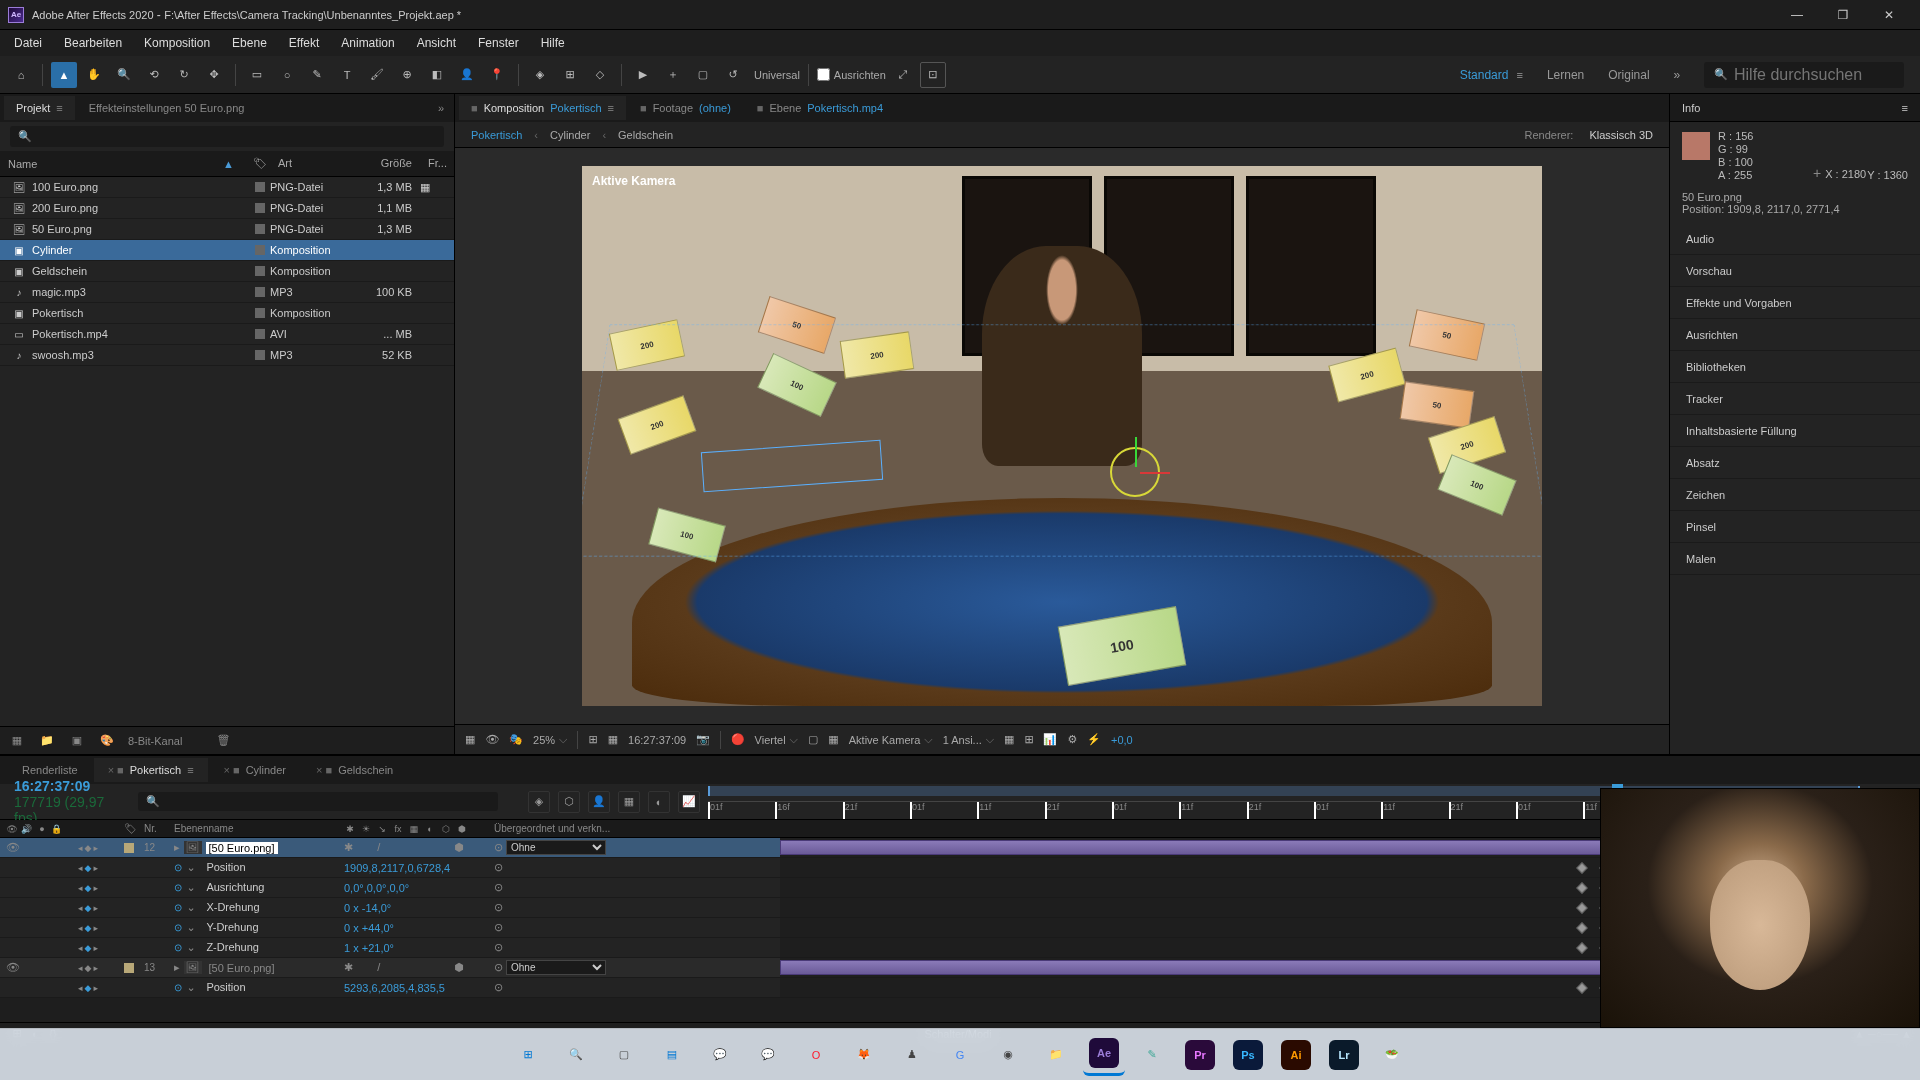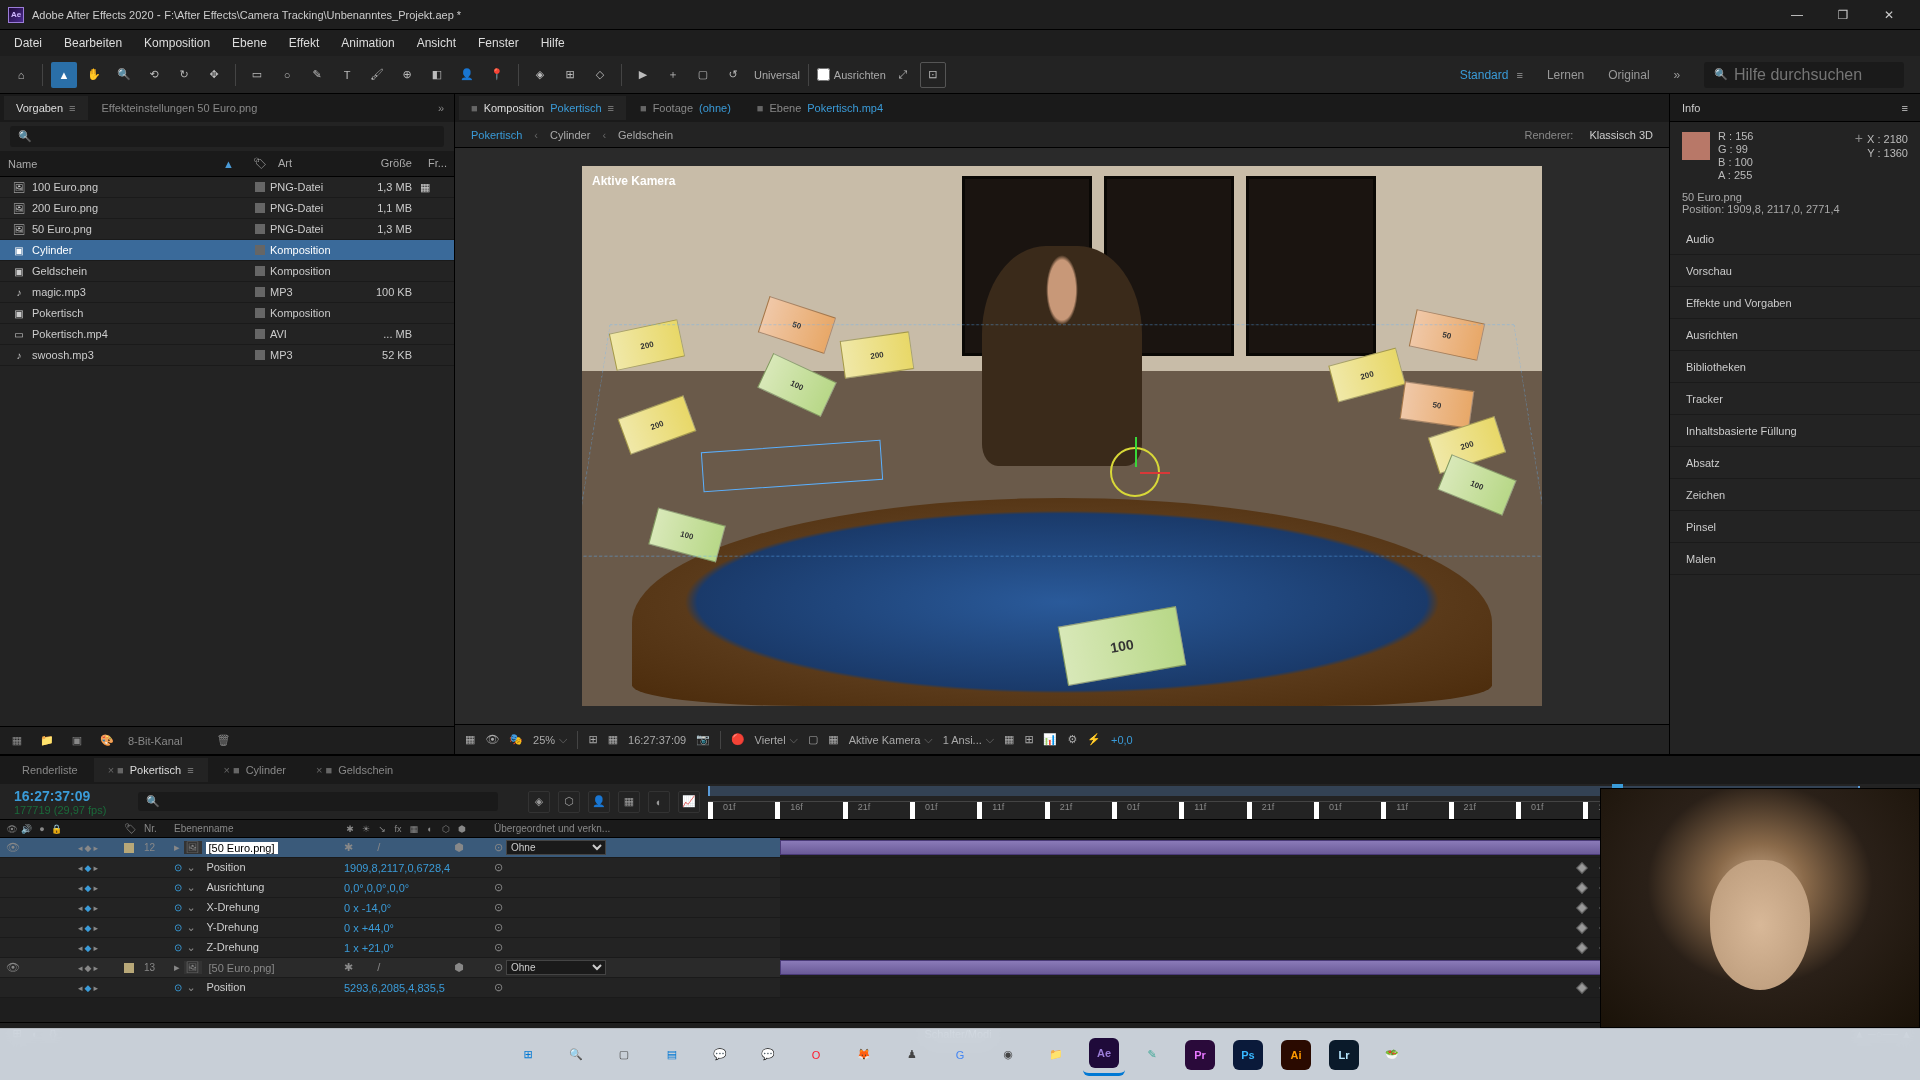--- a/index.html
+++ b/index.html
@@ -93,42 +93,42 @@
 .viewer-footer{height:30px;background:#232323;display:flex;align-items:center;padding:0 10px;gap:10px;border-top:1px solid #000}
 .vf-item{display:flex;align-items:center;gap:4px;color:#aaa}
 .vf-sep{width:1px;height:18px;background:#444}
 
 .right-panels{width:250px;background:#232323;display:flex;flex-direction:column}
 .rpanel-hdr{height:28px;display:flex;align-items:center;padding:0 12px;background:#1a1a1a;border-bottom:1px solid #000;justify-content:space-between}
 .rpanel-body{padding:8px 12px;font-size:11px}
 .info-grid{display:flex;gap:8px}
 .info-swatch{width:28px;height:28px;background:#b87868;margin-top:2px}
 .info-vals{display:flex;flex-direction:column;gap:1px;font-size:10px;color:#bbb}
-.info-xy{margin-left:auto;display:flex;flex-direction:column;gap:1px;font-size:10px;color:#bbb;align-items:flex-end}
+.info-xy{margin-left:auto;display:flex;flex-direction:row;gap:1px;font-size:10px;color:#bbb;align-items:flex-end}
 .info-xy .cross{color:#888;font-size:14px;margin-right:4px}
 .info-extra{margin-top:10px;font-size:10px;color:#aaa}
 .collapse-panel{height:32px;display:flex;align-items:center;padding:0 16px;background:#232323;border-bottom:1px solid #1a1a1a;color:#ccc}
 
 .timeline-area{height:290px;background:#1e1e1e;display:flex;flex-direction:column;border-top:2px solid #000}
 .tl-tabs{height:28px;display:flex;align-items:center;background:#1a1a1a;padding-left:8px;gap:2px}
 .tltab{padding:6px 14px;color:#888;display:flex;align-items:center;gap:6px}
 .tltab.active{background:#232323;color:#ddd}
 .tl-header{height:36px;display:flex;align-items:center;background:#232323;border-bottom:1px solid #000}
 .tl-time{width:130px;padding-left:14px}
 .tl-time .tc{color:#3a9bd8;font-size:14px;font-weight:bold}
-.tl-time .fr{color:#1a6a3a;font-size:11px}
+.tl-time .fr{color:#1a6a3a;font-size:14px}
 .tl-search{width:390px;padding:0 8px}
 .tl-search .sbox{background:#1a1a1a;padding:3px 8px;border-radius:3px;display:flex;align-items:center;gap:6px;max-width: 360px;}
 .tl-search input{background:transparent;border:none;outline:none;color:#ccc;flex:1}
 .tl-tools{display:flex;gap:8px;padding:0 8px;align-items:center}
 .tl-tool{width:22px;height:22px;display:flex;align-items:center;justify-content:center;color:#999;border:1px solid #333;border-radius:2px}
 .tl-ruler{flex:1;position:relative;height:100%;display:flex;align-items:flex-end}
 .ruler-bg{position:absolute;inset:0;background:#232323}
 .ruler-ticks{position:absolute;bottom:0;left:0;right:0;height:18px;display:flex;border-top:1px solid #444}
-.tick{flex:1;border-left:5px solid #ffffff;font-size:9px;color:#888;padding-left:10px;position:relative}
+.tick{flex:1;border-left:2px solid #ffffff;font-size:9px;color:#888;padding-left:0;position:relative}
 .work-area{position:absolute;top:2px;left:0;right:60px;height:10px;background:rgba(90,140,200,.3);border-left:2px solid #5a9bd8;border-right:2px solid #5a9bd8}
 .cti{position:absolute;top:0;bottom:0;width:1px;background:#3a9bd8;left:75%}
 .cti::before{content:"";position:absolute;top:0;left:-5px;width:11px;height:12px;background:#3a9bd8;clip-path:polygon(0 0,100% 0,100% 60%,50% 100%,0 60%)}
 
 .tl-cols-hdr{height:18px;display:flex;background:#1a1a1a;border-bottom:1px solid #000;align-items:center}
 .tlc{padding:0 4px;color:#888;font-size:10px}
 .tlc.eye{width:70px;display:flex;gap:3px;padding-left:6px}
 .tlc.kf{width:50px}
 .tlc.nr{width:30px;text-align:left}
 .tlc.name{width:170px}
@@ -238,21 +238,21 @@
       <input placeholder="Hilfe durchsuchen" style="">
     </div>
   </div>
 </div>
 
 <div class="main">
 
   <div class="project-panel">
     <div class="panel-tabs">
       <div class="ptab">
-        <span>Vorgaben</span>
+        <span>Projekt</span>
           <span class="menu-icon">≡</span>
       </div>
       <div class="ptab inactive">
         <span>Effekteinstellungen 50 Euro.png</span>
       </div>
       <div class="ptab-arrow">»</div>
     </div>
     <div class="search-row">
       <div class="sbox">
         <span>🔍</span>

